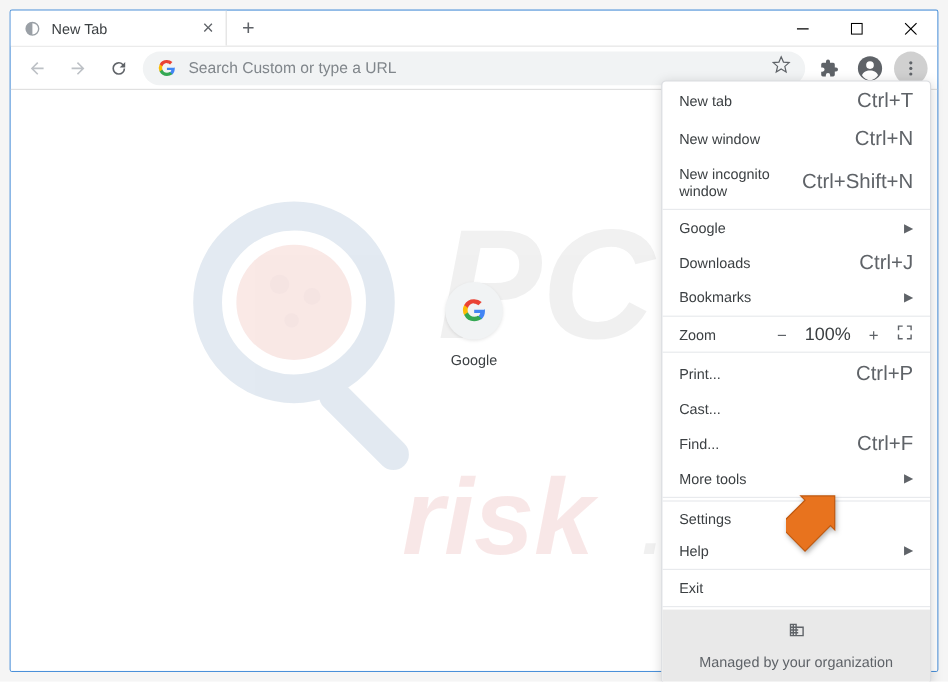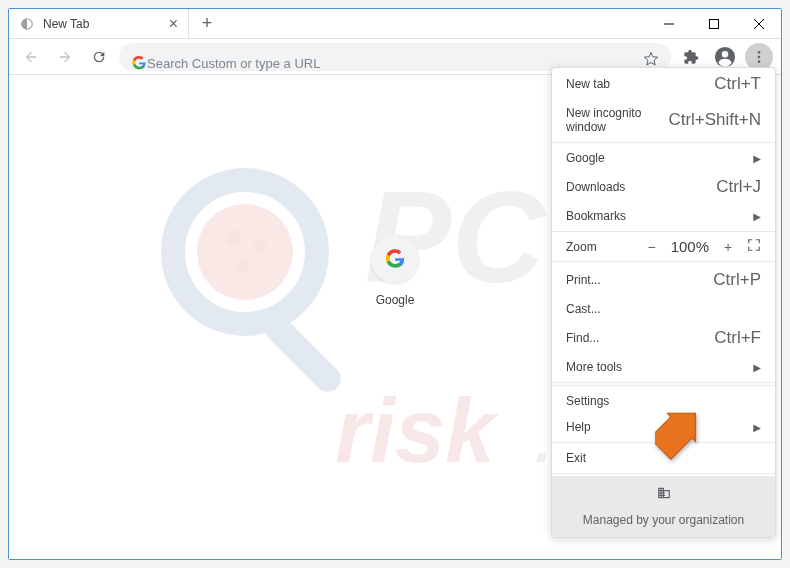--- a/index.html
+++ b/index.html
@@ -10,21 +10,21 @@
     .tab-icon { width: 16px; height: 16px; display: flex; align-items: center; justify-content: center; }
     .tab-title { font-size: 12px; color: #3c4043; flex: 1; }
     .tab-close { cursor: pointer; color: #5f6368; font-size: 16px; }
     .newtab-btn { width: 28px; height: 28px; display: flex; align-items: center; justify-content: center; color: #5f6368; font-size: 18px; cursor: pointer; margin-left: 4px; }
     .titlebar-spacer { flex: 1; }
     .win-controls { display: flex; gap: 0; }
     .win-btn { width: 45px; height: 30px; display: flex; align-items: center; justify-content: center; color: #000; font-size: 12px; cursor: pointer; }
     .toolbar { height: 36px; background: #fff; border-bottom: 1px solid #e0e0e0; display: flex; align-items: center; padding: 0 8px; gap: 6px; }
     .nav-btn { width: 28px; height: 28px; display: flex; align-items: center; justify-content: center; color: #5f6368; cursor: pointer; border-radius: 50%; }
     .nav-btn.disabled { color: #bdc1c6; }
-    .omnibox { flex: 1; height: 28px; background: #f1f3f4; border-radius: 14px; display: flex; align-items: flex-end; padding: 0 12px; }
+    .omnibox { flex: 1; height: 28px; background: #f1f3f4; border-radius: 14px; display: flex; align-items: center; padding: 0 12px; gap: 10px; }
     .omnibox-icon { width: 16px; height: 16px; }
     .omnibox-text { font-size: 13px; color: #80868b; flex: 1; }
     .omnibox-star { color: #5f6368; cursor: pointer; }
     .toolbar-icon { width: 28px; height: 28px; display: flex; align-items: center; justify-content: center; color: #5f6368; cursor: pointer; border-radius: 50%; }
     .toolbar-icon.highlighted { background: #d0d0d0; }
     .content { flex: 1; background: #fff; position: relative; overflow: hidden; }
     .watermark { position: absolute; top: 0; left: 0; right: 0; bottom: 0; pointer-events: none; opacity: 0.12; display: flex; align-items: center; justify-content: center; }
     .shortcuts { position: absolute; top: 160px; left: 50%; transform: translateX(-50%); display: flex; gap: 40px; }
     .shortcut { display: flex; flex-direction: column; align-items: center; gap: 10px; cursor: pointer; }
     .shortcut-circle { width: 48px; height: 48px; border-radius: 50%; background: #f1f3f4; display: flex; align-items: center; justify-content: center; box-shadow: 0 1px 3px rgba(0,0,0,0.1); }
@@ -165,20 +165,24 @@
     </div>
   </div>
 </div>
 
 <div class="menu">
   <div class="menu-item">
     <span>New tab</span>
     <span class="menu-shortcut">Ctrl+T</span>
   </div>
   <div class="menu-item">
+    <span>New window</span>
+    <span class="menu-shortcut">Ctrl+N</span>
+  </div>
+  <div class="menu-item">
     <span>New incognito window</span>
     <span class="menu-shortcut">Ctrl+Shift+N</span>
   </div>
   <div class="menu-sep"></div>
   <div class="menu-item">
     <span>Google</span>
     <span class="menu-submenu">▶</span>
   </div>
   <div class="menu-item">
     <span>Downloads</span>

